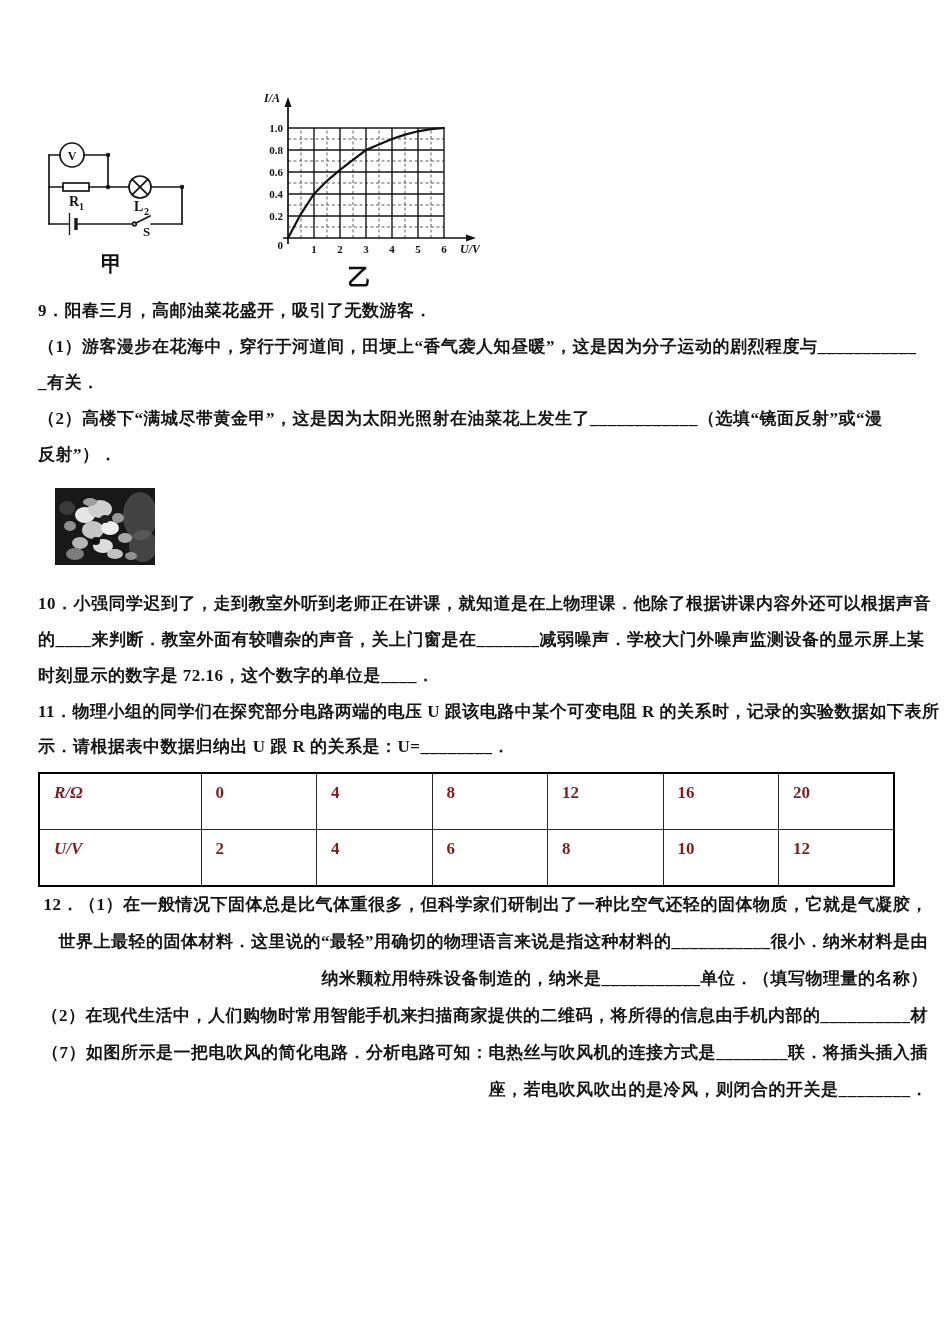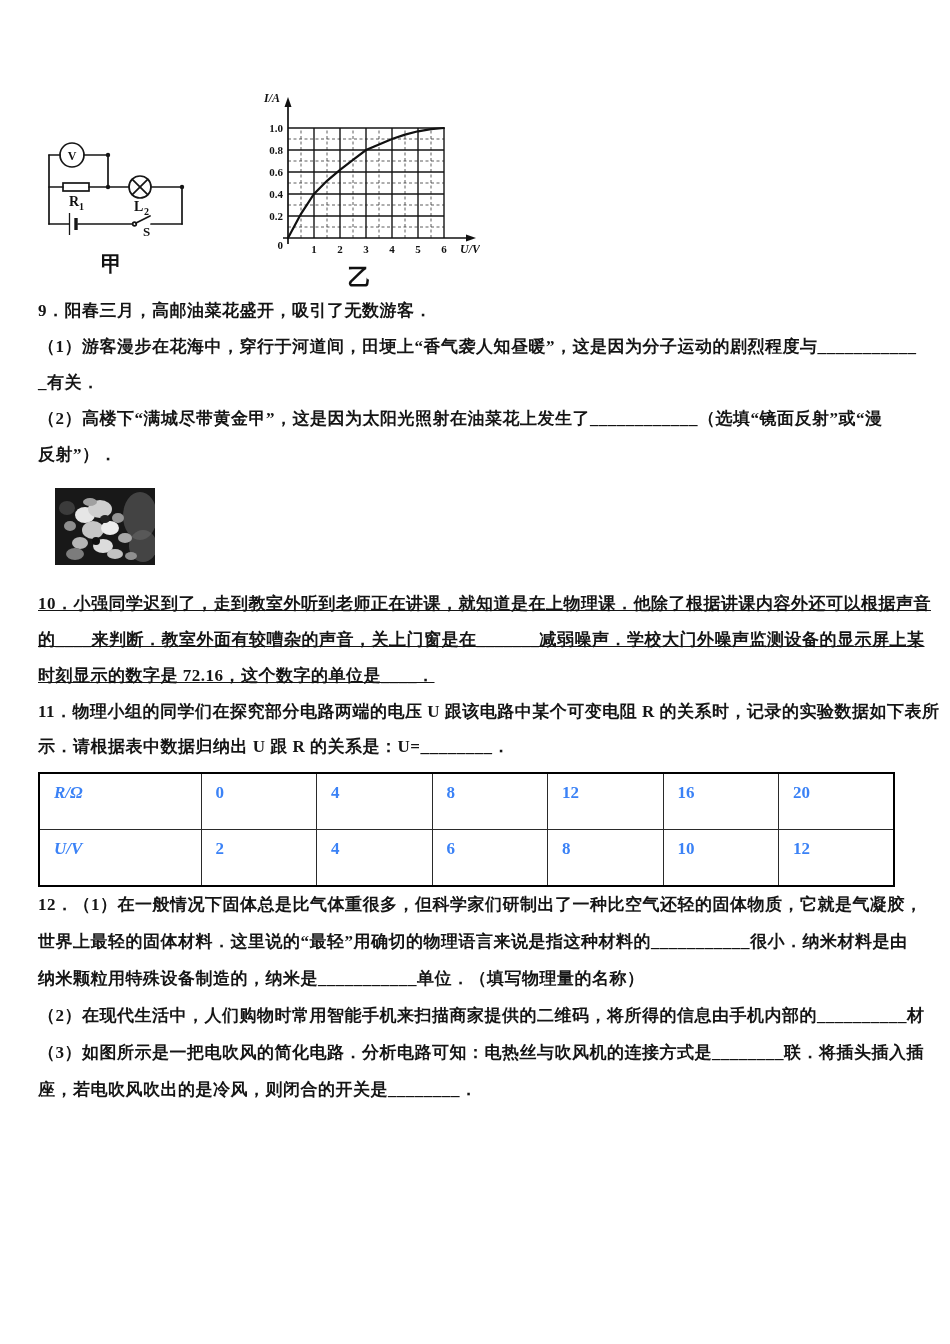--- a/index.html
+++ b/index.html
@@ -9,23 +9,23 @@
     font-family:"Liberation Serif","DejaVu Serif",serif;
     overflow:hidden;
   }
   .abs{position:absolute;}
   .textblock{position:absolute;left:38px;width:890px;}
   .line{
     font-size:17px;line-height:37px;font-weight:bold;
     white-space:nowrap;letter-spacing:0.5px;color:#151515;
   }
   #q9{top:293px;}    #q9 .line{line-height:36px;}
-  #q10{top:586px;}   #q10 .line{line-height:36px;text-decoration:underline;}
+  #q10{top:586px;}   #q10 .line{line-height:36px;}
   #q11{top:694px;}   #q11 .line{line-height:35px;}
-  #q12{top:886px;}   #q12 .line{line-height:37px;}
+  #q12{top:886px;}   #q12 .line{line-height:37px;text-align:right;}
 
   
   #circuit-fig{left:45px;top:122px;width:160px;}
   #graph-fig{left:250px;top:90px;width:235px;}
   .fig-caption{font-size:21px;font-weight:bold;color:#111;}
   #circuit-caption{margin-left:56px;margin-top:6px;}
   #graph-caption{margin-left:98px;margin-top:-2px;font-size:23px;}
   svg text{font-family:"Liberation Serif","DejaVu Serif",serif;}
   .wire{stroke:#161616;stroke-width:1.7;stroke-linecap:round;}
   .comp{stroke:#161616;stroke-width:1.7;fill:none;}
@@ -36,21 +36,21 @@
   #flower-photo{left:55px;top:488px;}
 
   
   #r-u-table{
     position:absolute;left:38px;top:772px;width:857px;height:96px;
     border-collapse:collapse;table-layout:fixed;
   }
   #r-u-table td{
     border:1.6px solid #2a2a2a;
     font-size:17px;font-weight:bold;font-style:italic;
-    padding:9px 0 0 14px;vertical-align:top;height:46px;color:#3b82f6;
+    padding:9px 0 0 14px;vertical-align:top;height:46px;color:#7f1d1d;
   }
   #r-u-table{border:2.6px solid #000;}
   #r-u-table td.val{font-style:normal;}
   #r-u-table col.hcol{width:162px;}
 </style>
 </head>
 <body>
 
 <div class="abs" id="circuit-fig">
   <svg width="150" height="118" viewBox="0 0 150 118">
@@ -213,15 +213,15 @@
     <td class="val">12</td>
   </tr>
 </tbody>
   </table>
 
 <div class="textblock" id="q12">
   <div class="line">12．（1）在一般情况下固体总是比气体重很多，但科学家们研制出了一种比空气还轻的固体物质，它就是气凝胶，</div>
   <div class="line">世界上最轻的固体材料．这里说的“最轻”用确切的物理语言来说是指这种材料的___________很小．纳米材料是由</div>
   <div class="line">纳米颗粒用特殊设备制造的，纳米是___________单位．（填写物理量的名称）</div>
   <div class="line">（2）在现代生活中，人们购物时常用智能手机来扫描商家提供的二维码，将所得的信息由手机内部的__________材</div>
-  <div class="line">（3）如图所示是一把电吹风的简化电路．分析电路可知：电热丝与吹风机的连接方式是________联．将插头插入插</div>
+  <div class="line">（7）如图所示是一把电吹风的简化电路．分析电路可知：电热丝与吹风机的连接方式是________联．将插头插入插</div>
   <div class="line">座，若电吹风吹出的是冷风，则闭合的开关是________．</div>
 </div>
 
 </body></html>

